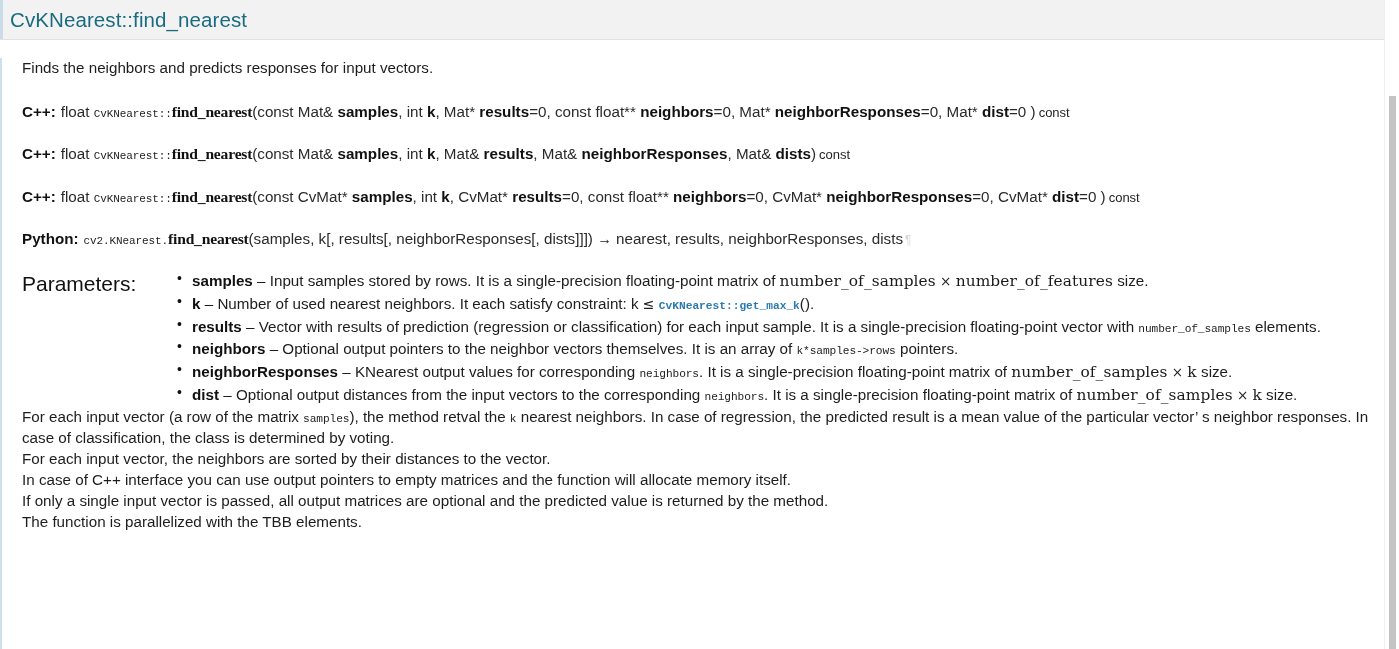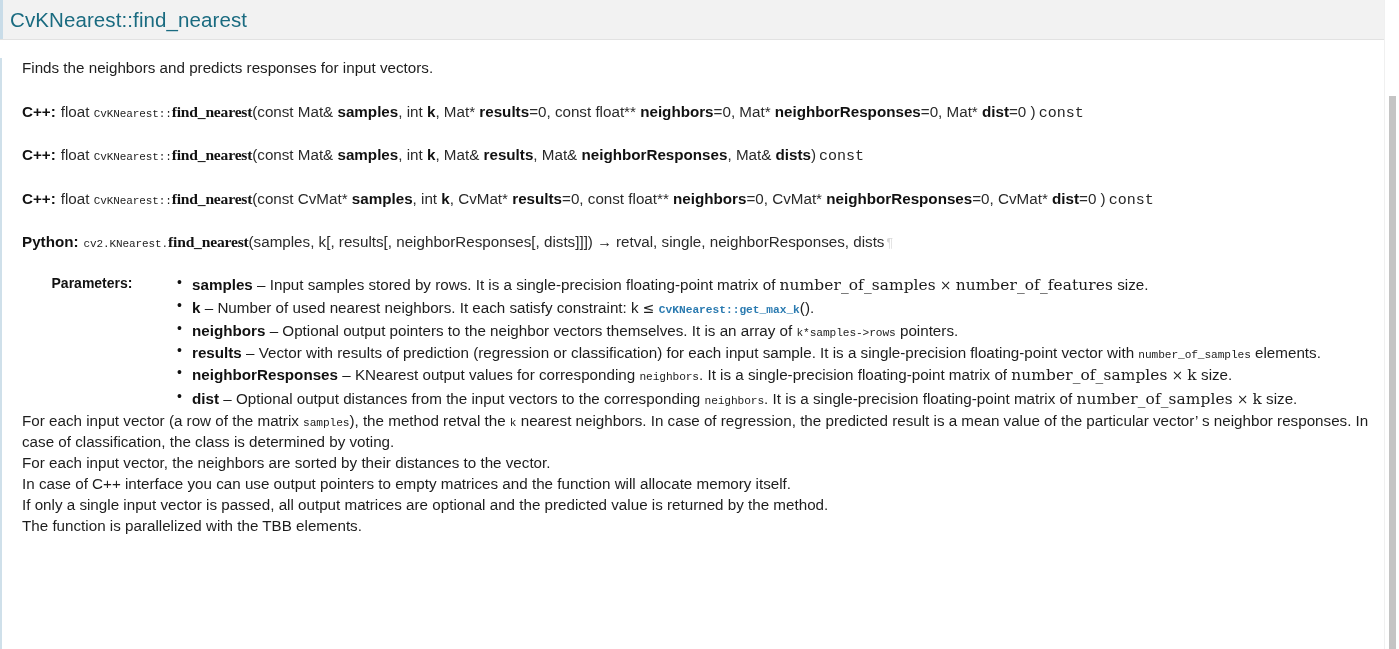--- a/index.html
+++ b/index.html
@@ -102,44 +102,44 @@
     font-weight: bold;
     font-size: 15.6px;
     color: #111;
     letter-spacing: -0.2px;
   }
   .argn {
     font-weight: bold;
     color: #111;
   }
   .const-kw {
-    font-family: Liberation Mono, monospace;
-    font-size: 15px;
+    font-family: Liberation Sans, sans-serif;
+    font-size: 13px;
     color: #242424;
     margin-left: 3px;
   }
   .arrow { font-size: 14.6px; }
   .pilcrow {
     color: #d8d8d8;
     font-size: 12px;
     margin-left: 2px;
   }
 
   
   .params {
     margin-top: 21px;
     display: flex;
     align-items: flex-start;
   }
   .params-label {
     width: 152px;
     min-width: 152px;
-    text-align: center;
-    font-weight: bold;
-    font-size: 14px;
+    text-align: left;
+    font-weight: normal;
+    font-size: 21px;
     color: #111;
     padding-right: 12px;
     box-sizing: border-box;
     line-height: 1.38;
   }
   ul.param-list {
     margin: 0;
     padding: 0 0 0 18px;
     list-style: none;
     flex: 1;
@@ -251,35 +251,35 @@
     </div>
 
     <div class="sig-block">
       <span class="sig">
         <span class="lang">C++:</span><span class="plain">float</span><span>&nbsp;</span><span class="mono-sm">CvKNearest::</span><span class="fname">find_nearest</span><span class="plain">(</span><span class="plain">const CvMat*&nbsp;<span class="argn">samples</span>, int&nbsp;<span class="argn">k</span>, CvMat*&nbsp;<span class="argn">results</span>=0, const float**&nbsp;<span class="argn">neighbors</span>=0, CvMat*&nbsp;<span class="argn">neighborResponses</span>=0, CvMat*&nbsp;<span class="argn">dist</span>=0</span><span class="plain">&nbsp;</span><span class="plain">)</span><span class="const-kw">const</span>
       </span>
     </div>
 
     <div class="sig-block">
       <span class="sig">
-        <span class="lang">Python:</span><span class="mono-sm">cv2.KNearest.</span><span class="fname">find_nearest</span><span class="plain">(samples, k[, results[, neighborResponses[, dists]]])</span><span class="plain">&nbsp;</span><span class="arrow">→</span><span class="plain">&nbsp;</span><span class="plain">retval, single, neighborResponses, dists</span><span class="pilcrow">¶</span>
+        <span class="lang">Python:</span><span class="mono-sm">cv2.KNearest.</span><span class="fname">find_nearest</span><span class="plain">(samples, k[, results[, neighborResponses[, dists]]])</span><span class="plain">&nbsp;</span><span class="arrow">→</span><span class="plain">&nbsp;</span><span class="plain">nearest, results, neighborResponses, dists</span><span class="pilcrow">¶</span>
       </span>
     </div>
 
     <div class="params">
       <div class="params-label">Parameters:</div>
       <ul class="param-list">
 
         <li><span class="pname">samples</span> <span class="dash">–</span> <span>Input samples stored by rows. It is a single-precision floating-point matrix of</span> <span class="math">number_of_samples</span> <span class="times">×</span> <span class="math">number_of_features</span> <span>size.</span></li>
 
         <li><span class="pname">k</span> <span class="dash">–</span> <span>Number of used nearest neighbors. It each satisfy constraint: k</span> <span class="le">≤</span> <a class="xref" href="#">CvKNearest::get_max_k</a><span>().</span></li>
 
+        <li><span class="pname">results</span> <span class="dash">–</span> <span>Vector with results of prediction (regression or classification) for each input sample. It is a single-precision floating-point vector with</span> <code class="ic">number_of_samples</code> <span>elements.</span></li>
+
         <li><span class="pname">neighbors</span> <span class="dash">–</span> <span>Optional output pointers to the neighbor vectors themselves. It is an array of</span> <code class="ic">k*samples-&gt;rows</code> <span>pointers.</span></li>
-
-        <li><span class="pname">results</span> <span class="dash">–</span> <span>Vector with results of prediction (regression or classification) for each input sample. It is a single-precision floating-point vector with</span> <code class="ic">number_of_samples</code> <span>elements.</span></li>
 
         <li><span class="pname">neighborResponses</span> <span class="dash">–</span> <span>KNearest output values for corresponding</span> <code class="ic">neighbors</code><span>. It is a single-precision floating-point matrix of</span> <span class="math">number_of_samples</span> <span class="times">×</span> <span class="math">k</span> <span>size.</span></li>
 
         <li><span class="pname">dist</span> <span class="dash">–</span> <span>Optional output distances from the input vectors to the corresponding</span> <code class="ic">neighbors</code><span>. It is a single-precision floating-point matrix of</span> <span class="math">number_of_samples</span> <span class="times">×</span> <span class="math">k</span> <span>size.</span></li>
 
       </ul>
     </div>
 
     <p class="para tail-para"><span>For each input vector (a row of the matrix</span> <code class="ic">samples</code><span>), the method retval the</span> <code class="ic">k</code> <span>nearest neighbors. In case of regression, the predicted result is a mean value of the particular vector’ s neighbor responses. In case of classification, the class is determined by voting.</span></p>
 

